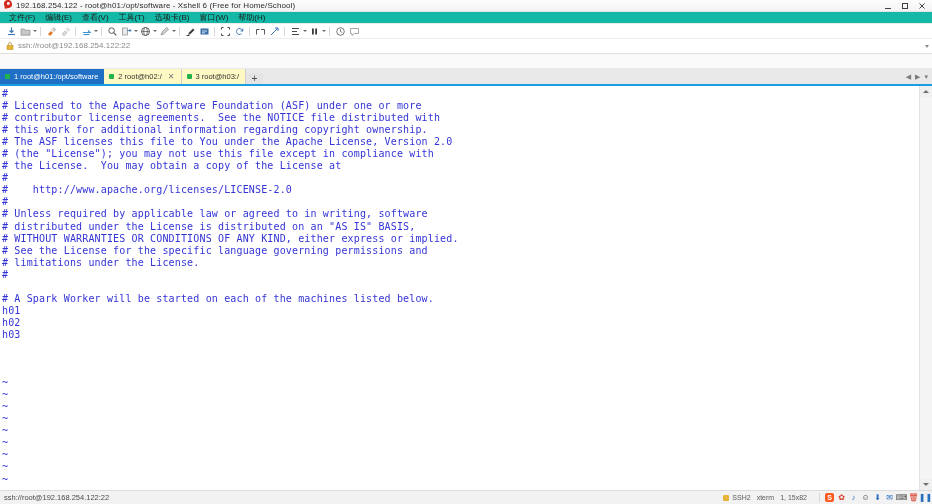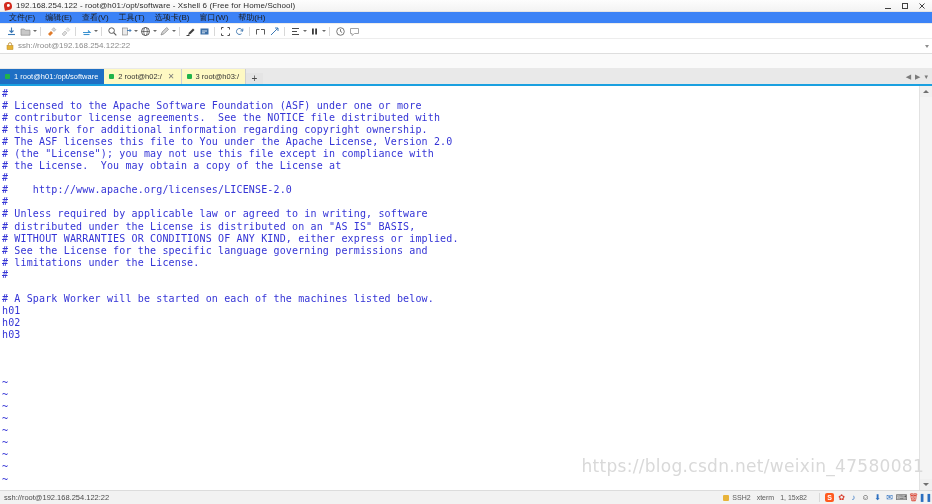--- a/index.html
+++ b/index.html
@@ -24,21 +24,21 @@
     display: flex;
     flex-direction: column;
   }
 
   
   .titlebar {
     height: 11px;
     background: linear-gradient(#fdfdfd, #f3f3f3);
     border-bottom: 1px solid #e4e4e4;
     display: flex;
-    align-items: flex-end;
+    align-items: flex-start;
     padding: 0 2px;
     flex: none;
   }
   .app-icon {
     width: 9px; height: 9px;
     margin: 0 3px 0 2px;
     position: relative;
     flex: none;
   }
   .app-icon .dot {
@@ -77,21 +77,21 @@
     justify-content: center;
     font-size: 8px;
     color: #404040;
     line-height: 1;
   }
   .win-btn svg { display: block; }
 
   
   .menubar {
     height: 11px;
-    background: #3b82f6;
+    background: #14b8a6;
     display: flex;
     align-items: flex-end;
     padding-left: 4px;
     border-bottom: 1px solid #ececec;
     flex: none;
   }
   .menu-item {
     font-size: 8px;
     color: #1c1c1c;
     padding: 0 5px;
@@ -600,21 +600,20 @@
     </div>
   </div>
 
   <div class="terminal-wrap">
     <div class="terminal" id="terminal" style="background: rgb(255, 255, 255); color: rgb(52, 52, 214);"><div class="term-line">#</div><div class="term-line"># Licensed to the Apache Software Foundation (ASF) under one or more</div><div class="term-line"># contributor license agreements.  See the NOTICE file distributed with</div><div class="term-line"># this work for additional information regarding copyright ownership.</div><div class="term-line"># The ASF licenses this file to You under the Apache License, Version 2.0</div><div class="term-line"># (the "License"); you may not use this file except in compliance with</div><div class="term-line"># the License.  You may obtain a copy of the License at</div><div class="term-line">#</div><div class="term-line">#    http://www.apache.org/licenses/LICENSE-2.0</div><div class="term-line">#</div><div class="term-line"># Unless required by applicable law or agreed to in writing, software</div><div class="term-line"># distributed under the License is distributed on an "AS IS" BASIS,</div><div class="term-line"># WITHOUT WARRANTIES OR CONDITIONS OF ANY KIND, either express or implied.</div><div class="term-line"># See the License for the specific language governing permissions and</div><div class="term-line"># limitations under the License.</div><div class="term-line">#</div><div class="term-line">&nbsp;</div><div class="term-line"># A Spark Worker will be started on each of the machines listed below.</div><div class="term-line">h01</div><div class="term-line">h02</div><div class="term-line">h03</div><div class="term-line">&nbsp;</div><div class="term-line">&nbsp;</div><div class="term-line">&nbsp;</div><div class="term-line">~</div><div class="term-line">~</div><div class="term-line">~</div><div class="term-line">~</div><div class="term-line">~</div><div class="term-line">~</div><div class="term-line">~</div><div class="term-line">~</div><div class="term-line">~</div></div>
     <div class="vscroll">
       <div class="vscroll-up"></div>
       <div class="vscroll-track"></div>
       <div class="vscroll-down"></div>
     </div>
-    <div class="watermark">https://blog.csdn.net/weixin_47580081</div>
   </div>
 
 
   <div class="statusbar">
     <span class="status-left">ssh://root@192.168.254.122:22</span>
     <div class="status-right">
       <span class="status-cell">
         <span class="sq"></span>
         <span>SSH2</span>
       </span>

